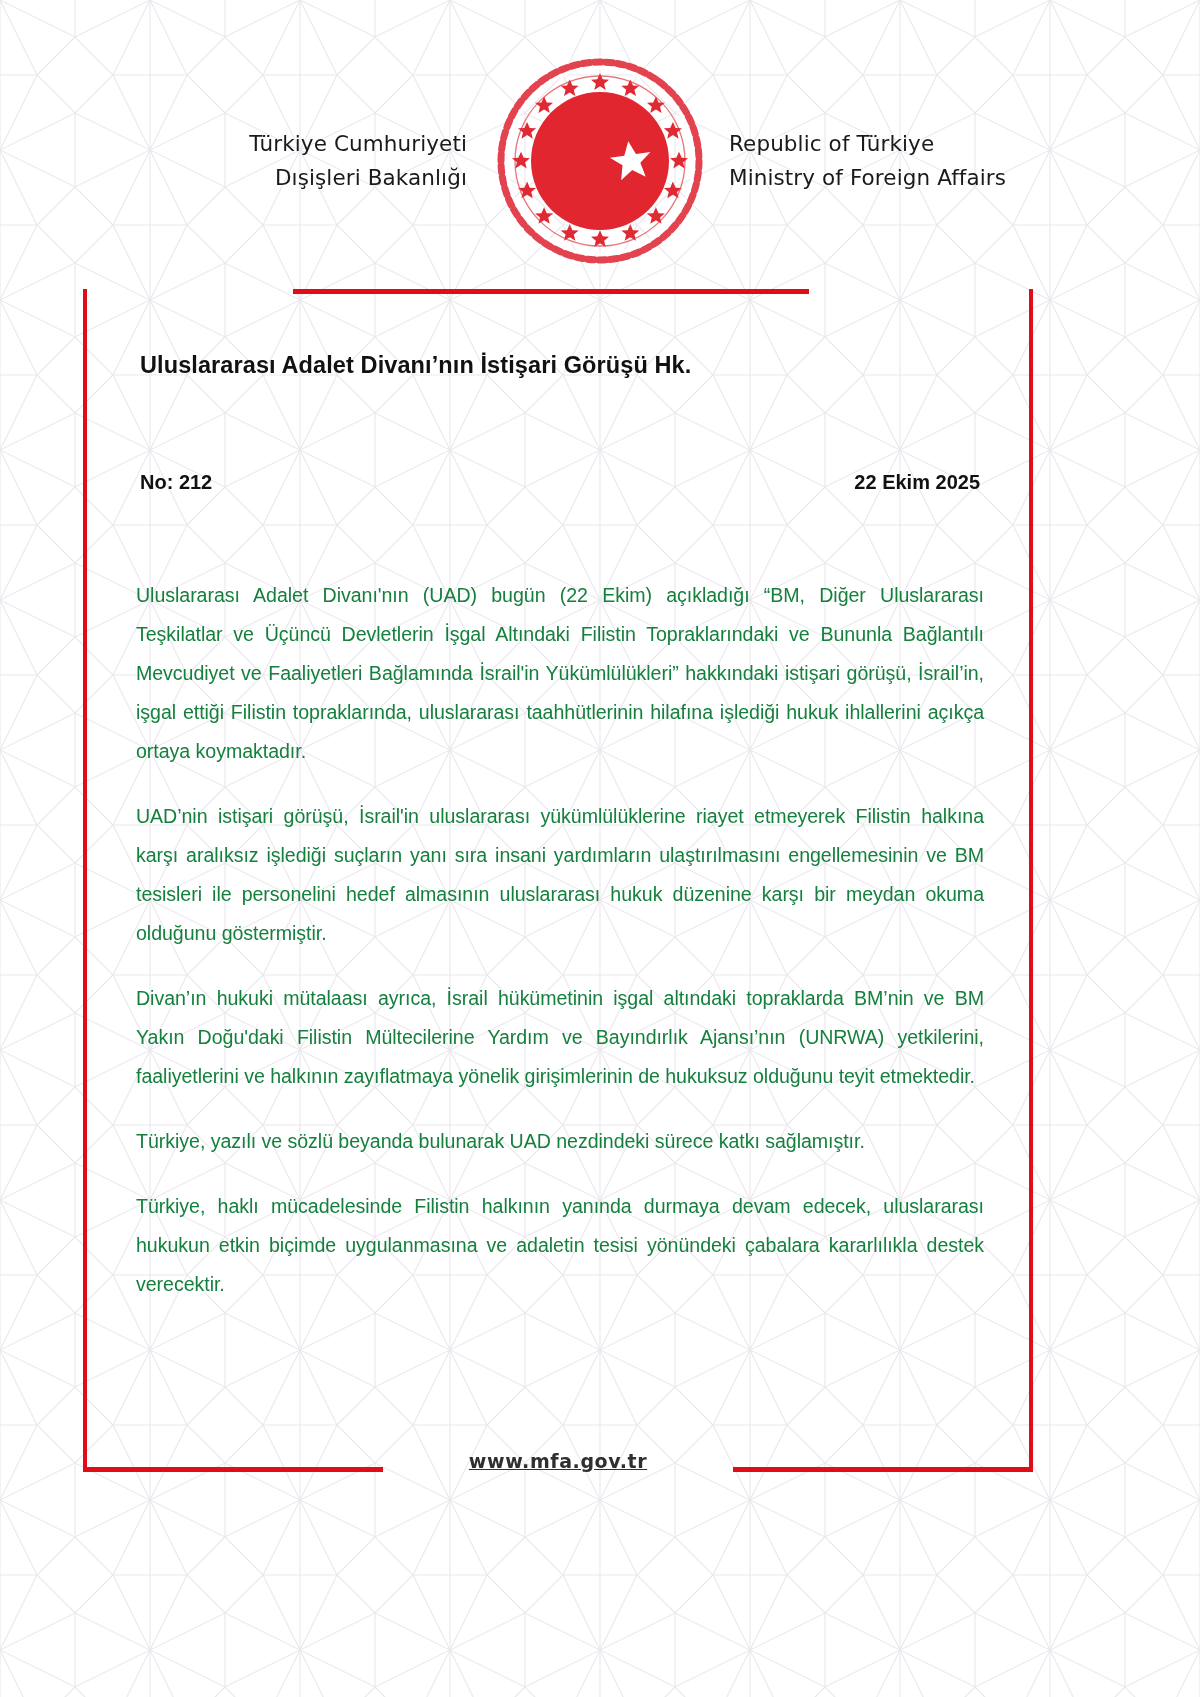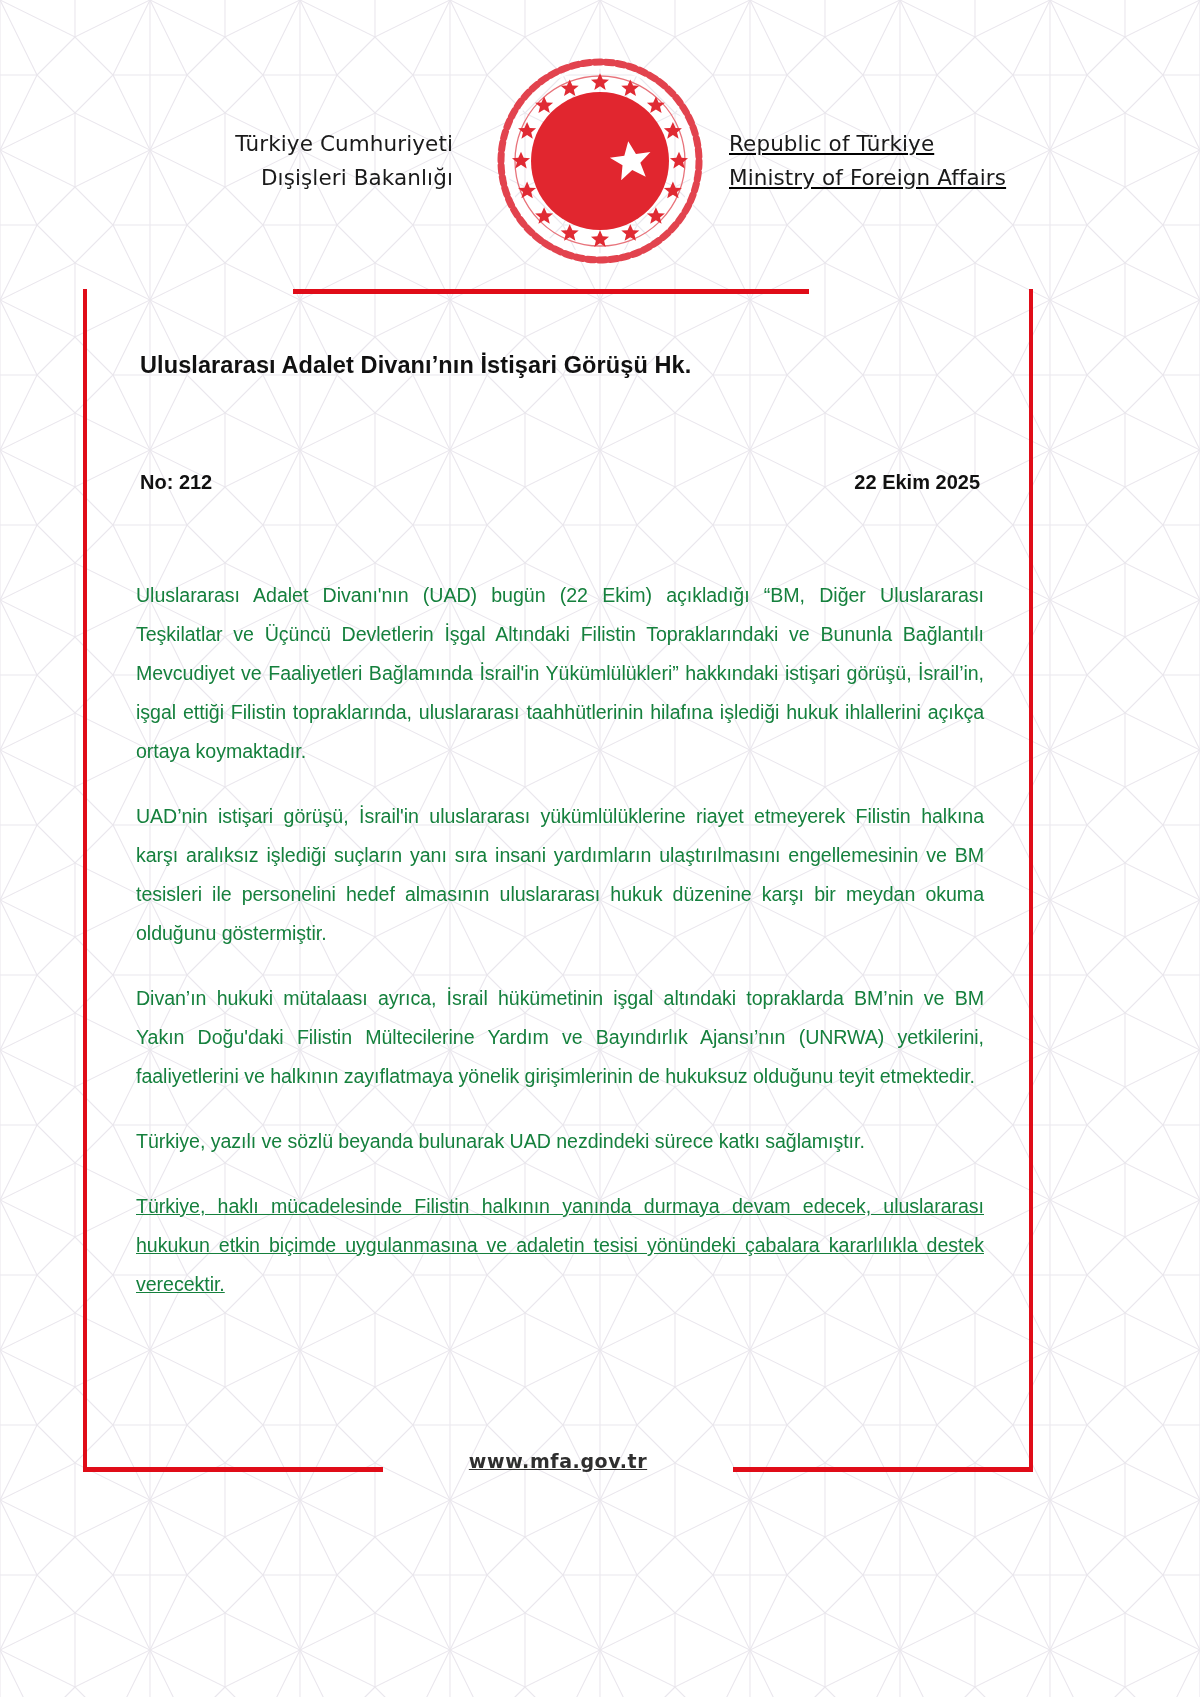--- a/index.html
+++ b/index.html
@@ -37,29 +37,28 @@
     left: 0;
     width: 1200px;
     height: 205px;
     display: flex;
     align-items: center;
     justify-content: center;
   }
   .header-left {
     width: 330px;
     text-align: right;
-    padding-right: 44px;
+    padding-right: 30px;
     box-sizing: border-box;
   }
   .header-right {
     width: 330px;
     text-align: left;
     padding-left: 26px;
     box-sizing: border-box;
-    text-decoration: underline;
   }
   .header-left div, .header-right div {
     font-size: 21.5px;
     line-height: 1.55;
     color: #1a1a1a;
     font-family: "DejaVu Sans", sans-serif;
     letter-spacing: 0.1px;
     white-space: nowrap;
   }
   .emblem-wrap {
@@ -155,21 +154,21 @@
   }
   .body-block p {
     margin: 0 0 26px 0;
     font-size: 19.6px;
     line-height: 39px;
     color: #15803d;
     text-align: justify;
     text-justify: inter-word;
     letter-spacing: -0.05px;
   }
-  .body-block p:last-child { margin-bottom: 6px; text-decoration: underline; }
+  .body-block p:last-child { margin-bottom: 6px; }
 </style>
 </head>
 <body>
 
 <svg class="watermark" viewBox="0 0 1200 1697" preserveAspectRatio="none">
   <defs>
     <pattern id="geo" width="150" height="150" patternUnits="userSpaceOnUse">
       <g fill="none" stroke="#d8d2de" stroke-width="1.1">
         <path d="M0 0 L75 37 L150 0"></path>
         <path d="M0 150 L75 113 L150 150"></path>

